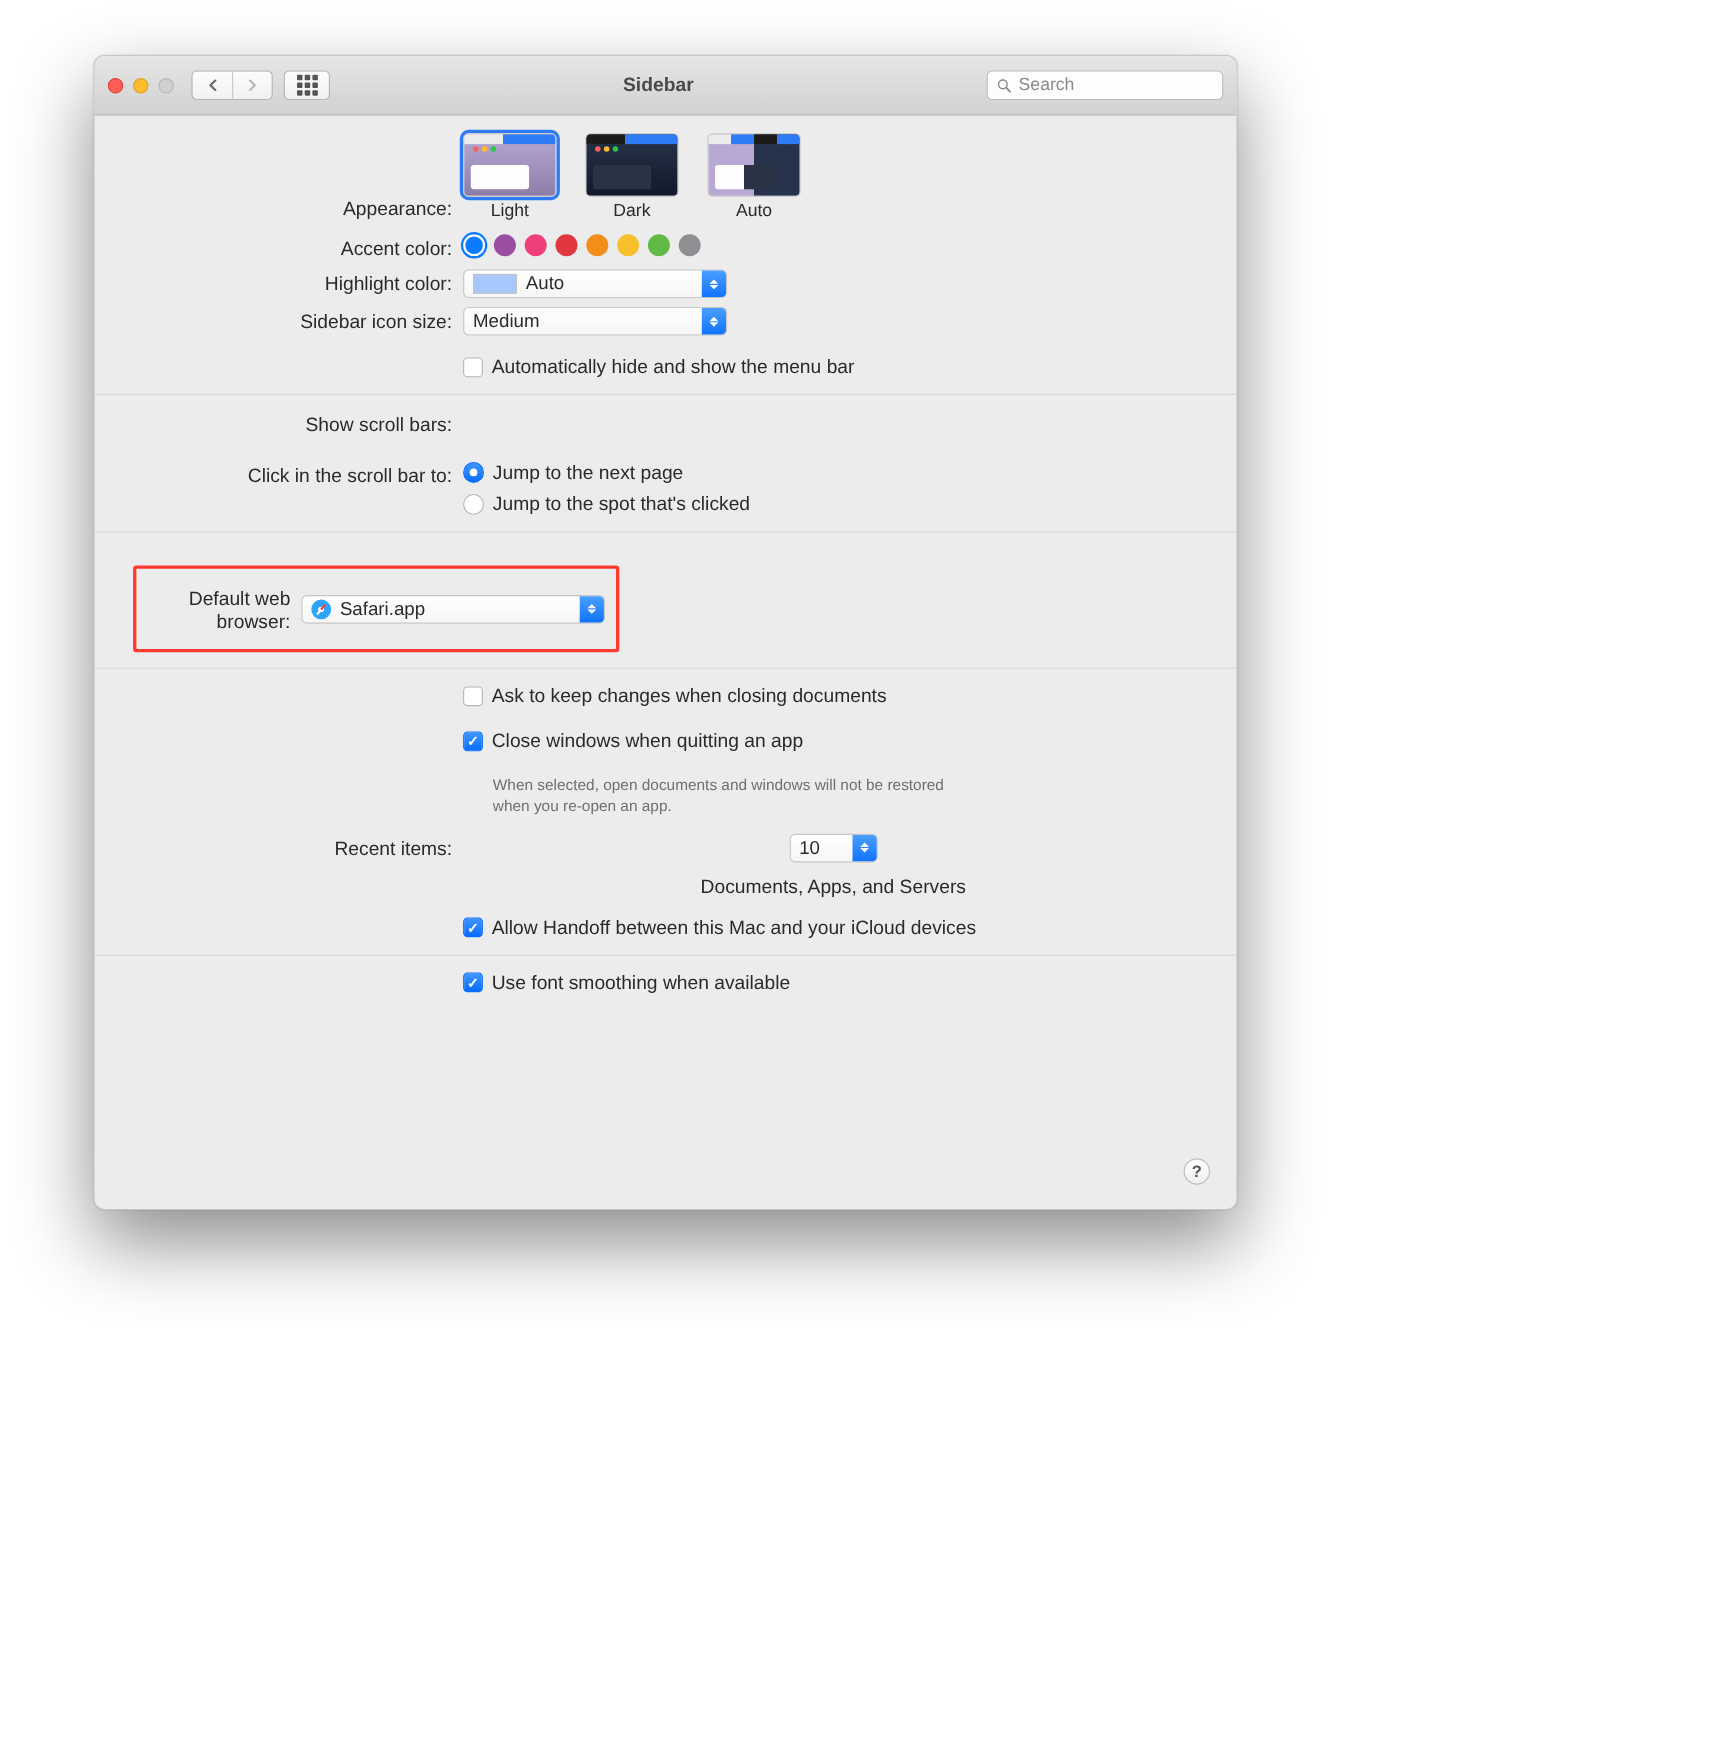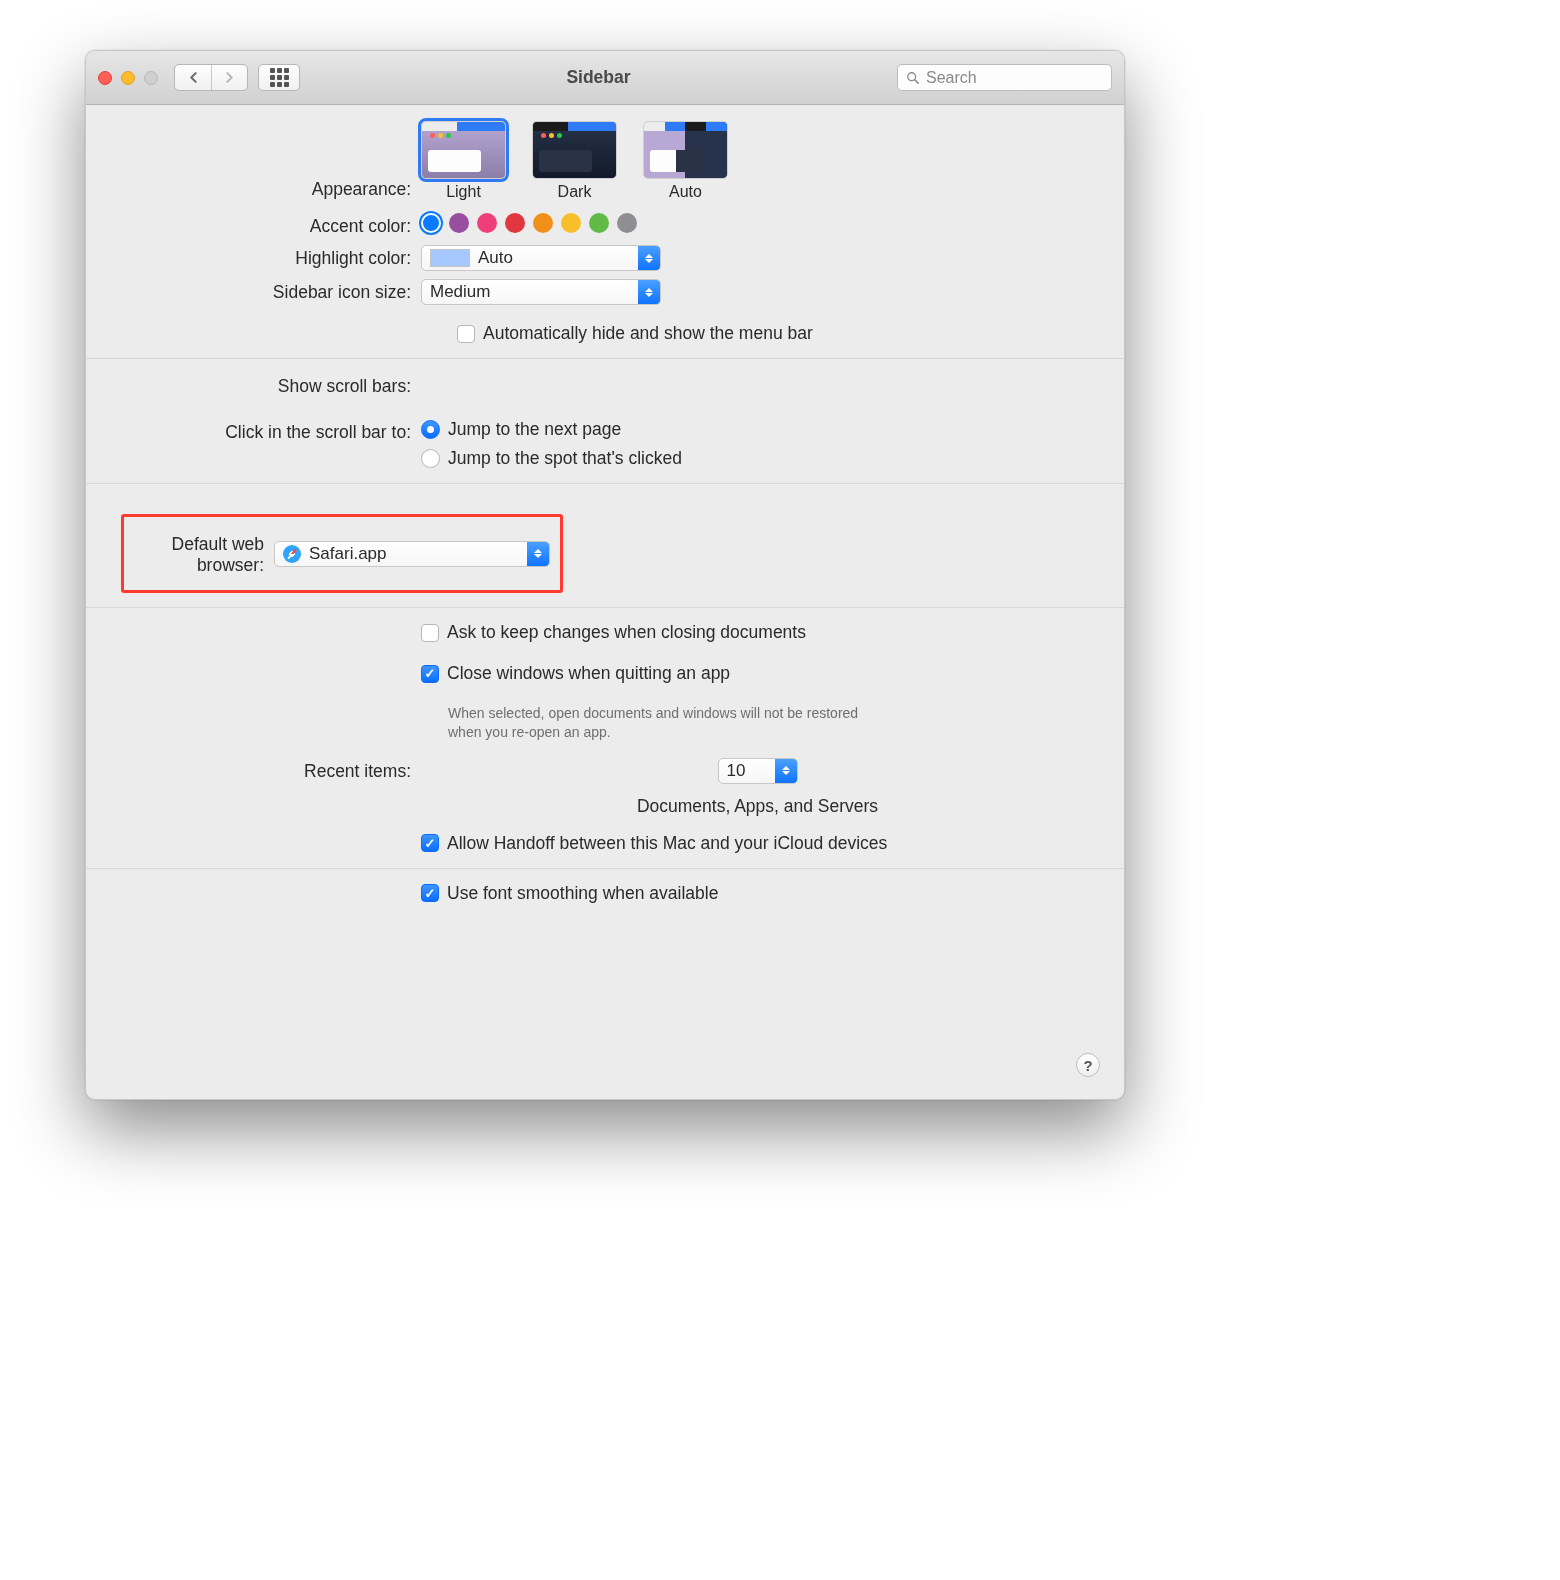--- a/index.html
+++ b/index.html
@@ -253,21 +253,21 @@
     <div class="row" style="margin-top:8px;">
       <div class="label-col">Sidebar icon size:</div>
       <div class="ctrl-col">
         <div class="popup" style="width:240px;">
           <span>Medium</span>
           <div class="arrows"></div>
         </div>
       </div>
     </div>
 
-    <div class="row" style="margin-top:18px;gap:36px;">
+    <div class="row" style="margin-top:18px;">
       <div class="label-col"></div>
       <div class="ctrl-col">
         <label class="inline">
           <span class="checkbox"></span>
           <span>Automatically hide and show the menu bar</span>
         </label>
       </div>
     </div>
 
     <hr class="divider">

